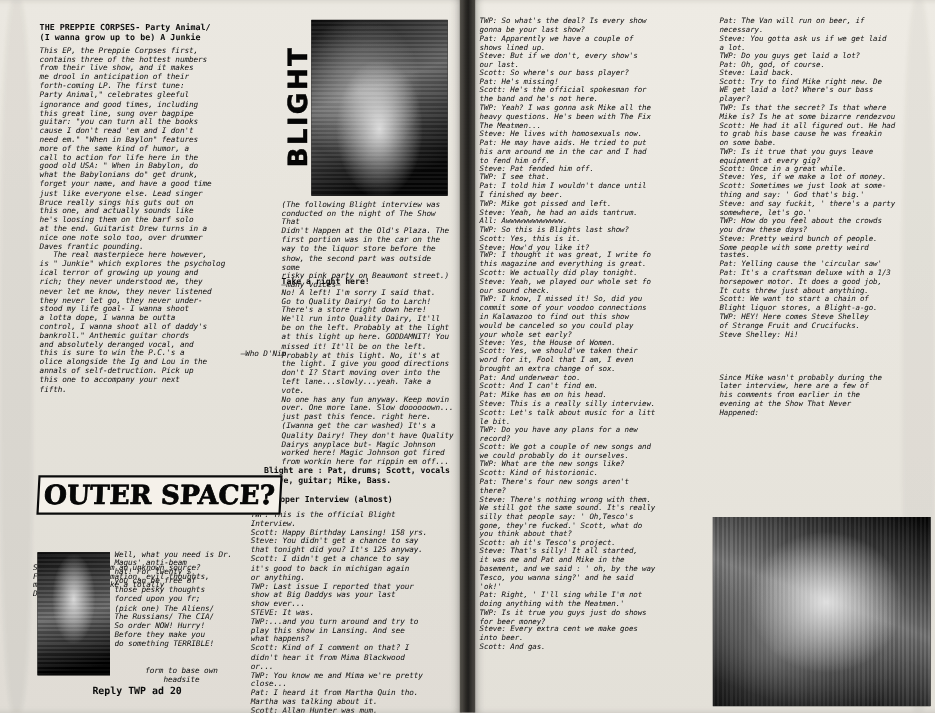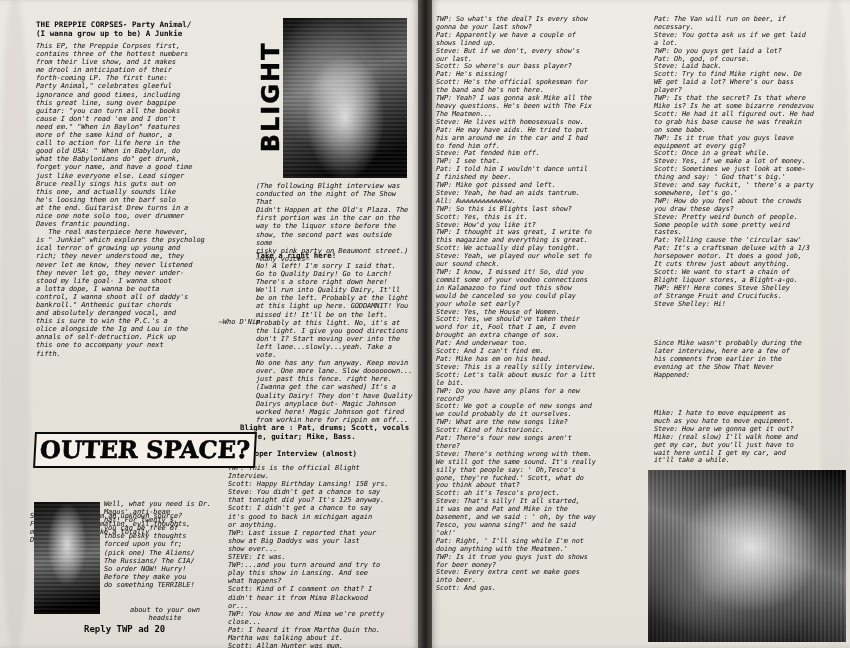--- a/index.html
+++ b/index.html
@@ -264,21 +264,21 @@
 hat! For twenty $
 you can be free of
 those pesky thoughts
 forced upon you fr;
 (pick one) The Aliens/
 The Russians/ The CIA/
 So order NOW! Hurry!
 Before they make you
 do something TERRIBLE!</div>
 
-  <div class="col txt" style="left:104px;top:606px;width:122px;text-align:center;">about to your own
+  <div class="col txt" style="left:104px;top:606px;width:122px;text-align:center;">form to base own
 headsite</div>
 
   <div class="reply" style="left:84px;top:624px;">Reply TWP ad 20</div>
 
   <div class="col txt tight" style="left:436px;top:16px;width:212px;">TWP: So what's the deal? Is every show
 gonna be your last show?
 Pat: Apparently we have a couple of
 shows lined up.
 Steve: But if we don't, every show's
 our last.
@@ -387,27 +387,20 @@
 TWP: HEY! Here comes Steve Shelley
 of Strange Fruit and Crucifucks.
 Steve Shelley: Hi!</div>
 
   <div class="col txt tight" style="left:654px;top:340px;width:190px;">Since Mike wasn't probably during the
 later interview, here are a few of
 his comments from earlier in the
 evening at the Show That Never
 Happened:</div>
 
-  <div class="col txt tight" style="left:654px;top:410px;width:190px;">Mike: I hate to move equipment as
-much as you hate to move equipment.
-Steve: How are we gonna get it out?
-Mike: (real slow) I'll walk home and
-get my car, but you'll just have to
-wait here until I get my car, and
-it'll take a while.</div>
 
   <div class="photo head" style="left:648px;top:470px;width:198px;height:172px;">
     <div class="grain"></div>
   </div>
 
   <div class="smudge" style="left:0px;top:0px;width:30px;height:648px;opacity:.25;"></div>
   <div class="smudge" style="left:820px;top:0px;width:30px;height:648px;opacity:.2;"></div>
 
 </div>
 

